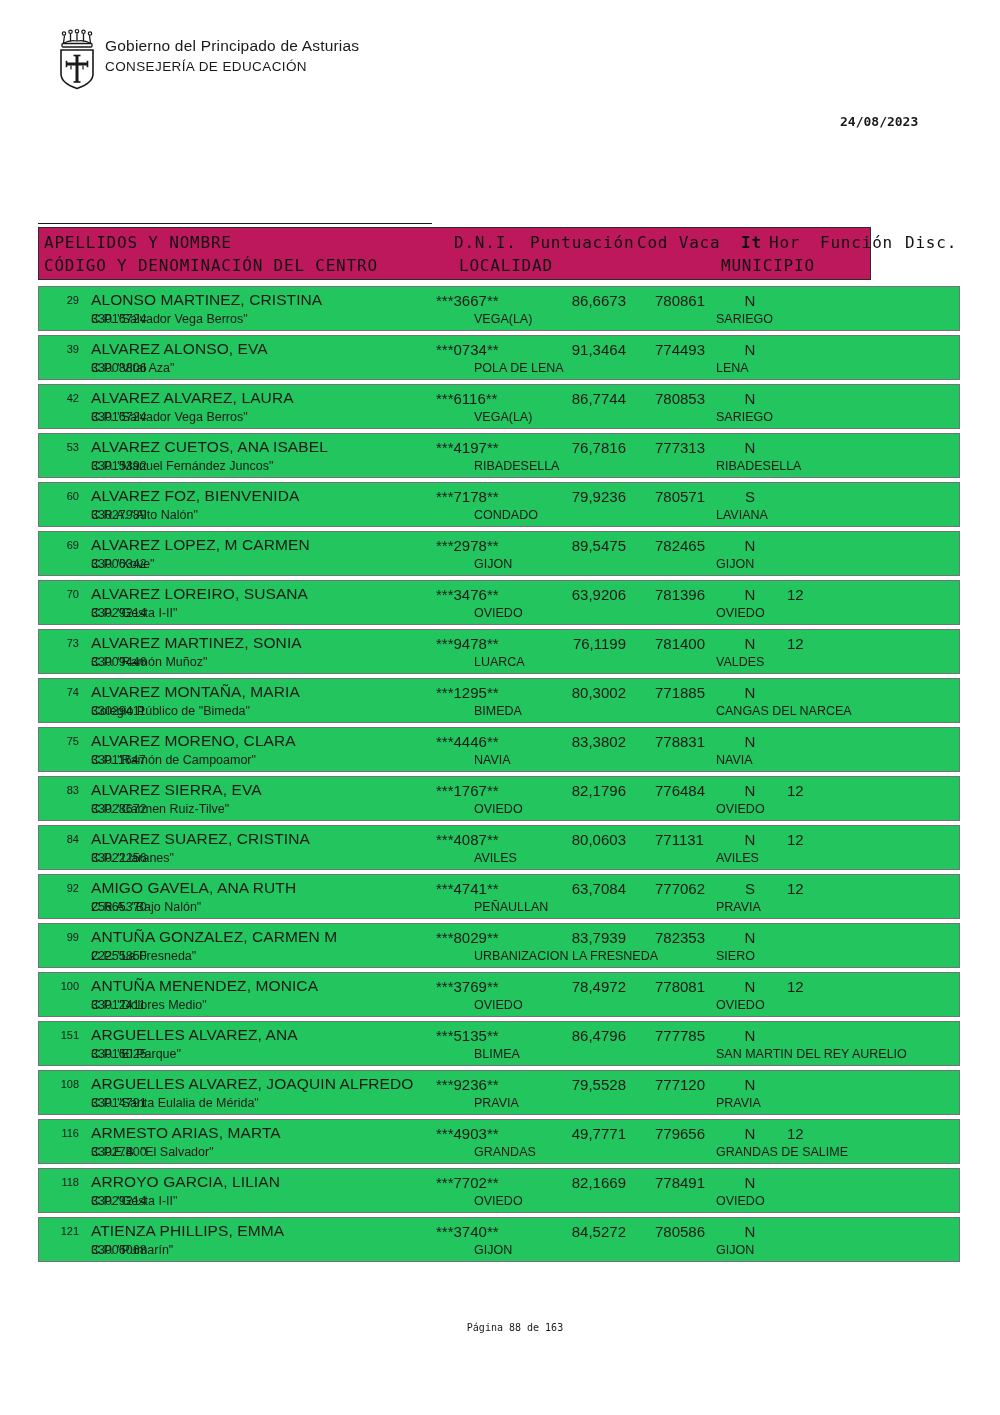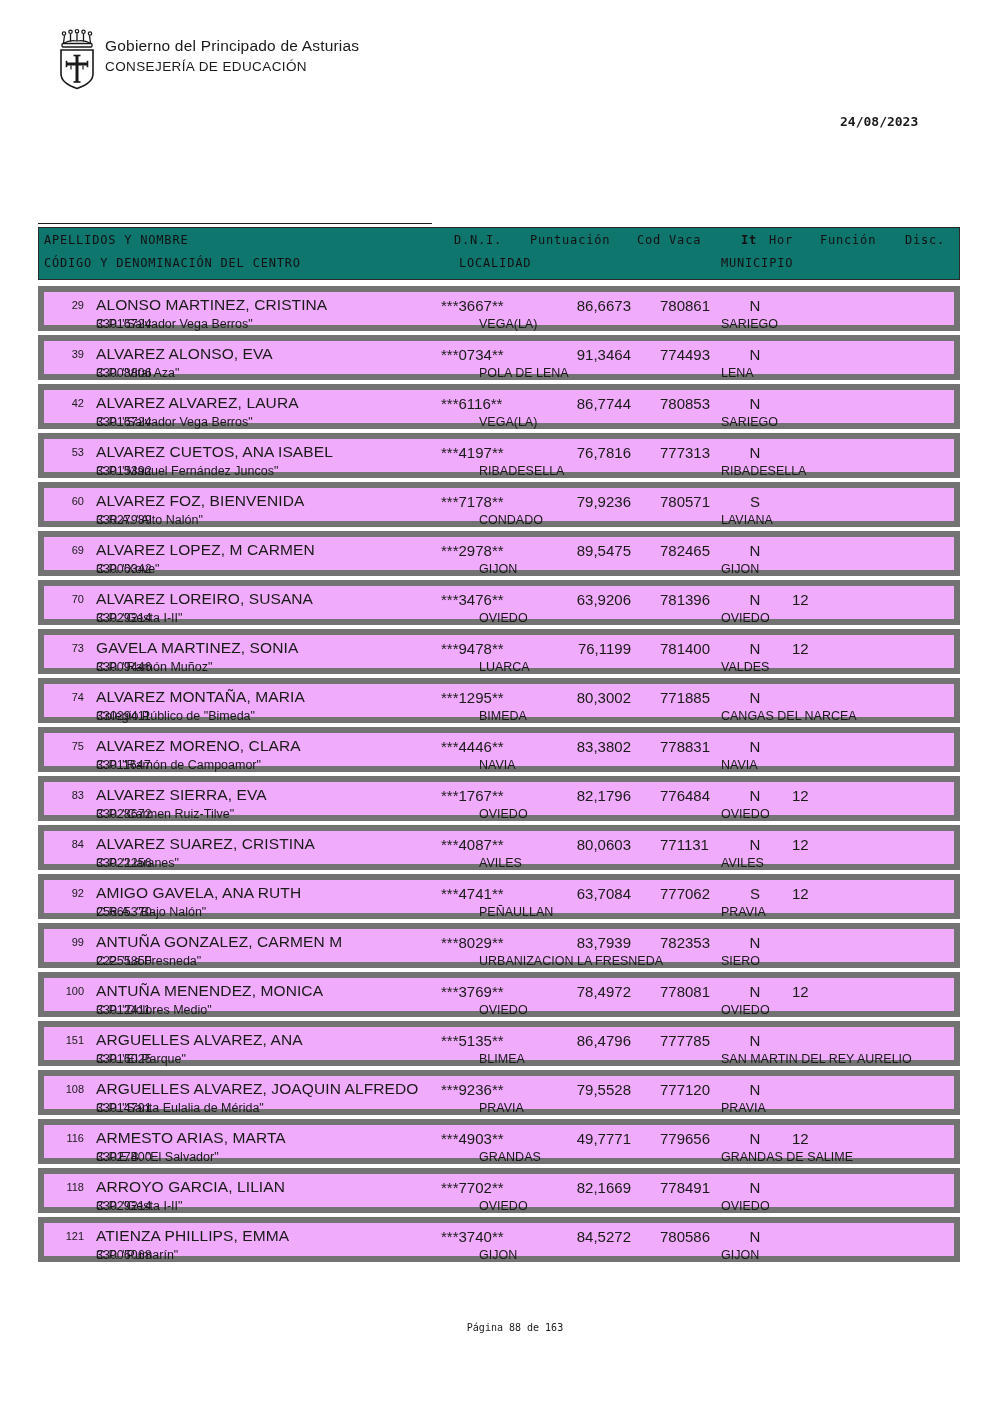--- a/index.html
+++ b/index.html
@@ -29,42 +29,42 @@
   .meta-row { height:27px; white-space:nowrap; }
   .meta-label { display:inline-block; width:130px; }
   .meta-code-wide { display:inline-block; width:65px; }
   .meta-code-narrow { display:inline-block; width:43px; }
   .esp-underline {
     position:absolute; left:38px; top:223px; width:394px; height:0;
     border-top:1.5px solid #1a1a1a;
   }
   
   .thead {
-    position:absolute; left:38px; top:227px; width:922px; height:53px;
-    background:#0f766e; border:1px solid #2b2b2b;
-    font-family:"DejaVu Sans Mono", monospace; font-size:12px; letter-spacing:0.8px;
+    position:absolute; left:38px; top:227px; width:833px; height:53px;
+    background:#be185d; border:1px solid #2b2b2b;
+    font-family:"DejaVu Sans Mono", monospace; font-size:16px; letter-spacing:0.8px;
     color:#111;
   }
   .thead span { position:absolute; white-space:nowrap; }
   .th-apellidos { left:5px;  top:5px; }
   .th-dni       { left:415px; top:5px; }
   .th-punt      { left:491px; top:5px; }
   .th-codvaca   { left:598px; top:5px; }
   .th-it        { left:702px; top:5px; font-weight:bold; }
   .th-hor       { left:730px; top:5px; }
   .th-funcion   { left:781px; top:5px; }
   .th-disc      { left:866px; top:5px; }
   .th-codigo    { left:5px;  top:28px; }
   .th-localidad { left:420px; top:28px; }
   .th-municipio { left:682px; top:28px; }
   
   .rows { position:absolute; left:38px; top:286px; width:922px; }
   .row {
     position:relative; height:45px; margin-bottom:4px;
-    border:6px solid #737373; background:#f0abfc;
+    border:1px solid #737373; background:#22c55e;
   }
   .row span { position:absolute; white-space:nowrap; }
   .r-num  { left:8px;  top:7px; width:32px; text-align:right; font-size:11px; }
   .r-name { left:52px; top:4px; font-size:15.5px; letter-spacing:0.1px; }
   .r-dni  { left:397px; top:5px; font-size:15px; }
   .r-punt { left:495px; top:5px; width:92px; text-align:right; font-size:15px; }
   .r-cod  { left:616px; top:5px; font-size:15px; }
   .r-it   { left:698px; top:5px; width:26px; text-align:center; font-size:15px; }
   .r-hor  { left:748px; top:5px; font-size:15px; }
   .r-line2 { left:52px; top:25px; font-size:12.5px; }
@@ -237,21 +237,21 @@
       <span class="r-line2">
           <span class="r-centrocode">33029214</span>
           <span>C.P. "Gesta I-II"</span>
         </span>
       <span class="r-loc">OVIEDO</span>
       <span class="r-mun">OVIEDO</span>
     </div>
 
     <div class="row">
       <span class="r-num">73</span>
-      <span class="r-name">GAVELA MARTINEZ, SONIA</span>
+      <span class="r-name">ALVAREZ MARTINEZ, SONIA</span>
       <span class="r-dni">***9478**</span>
       <span class="r-punt">76,1199</span>
       <span class="r-cod">781400</span>
       <span class="r-it">N</span>
       <span class="r-hor">12</span>
       <span class="r-line2">
           <span class="r-centrocode">33009446</span>
           <span>C.P. "Ramón Muñoz"</span>
         </span>
       <span class="r-loc">LUARCA</span>

